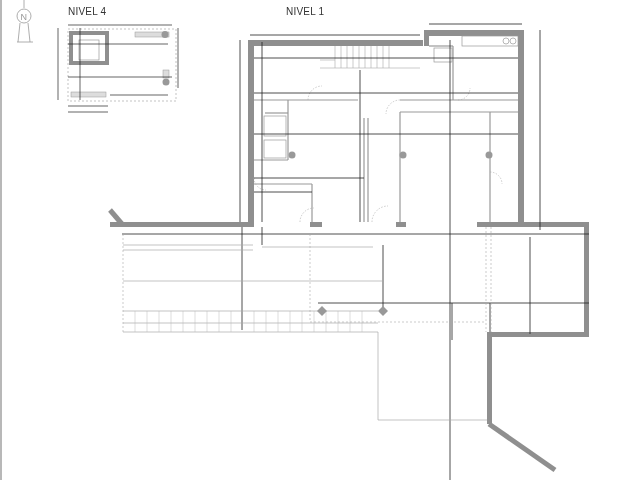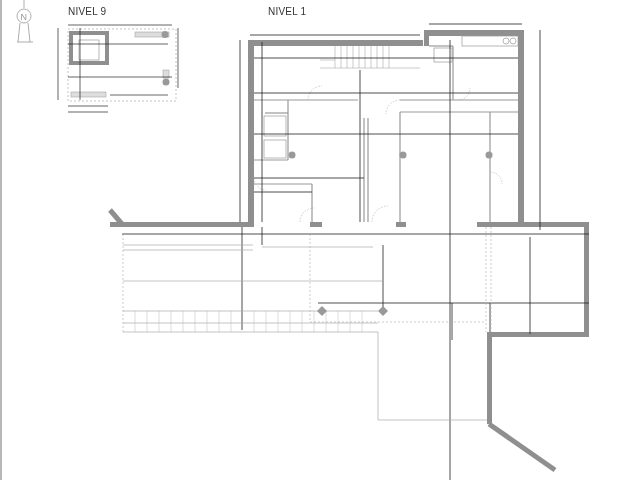--- a/index.html
+++ b/index.html
@@ -6,22 +6,22 @@
   body{width:640px;height:480px;overflow:hidden;position:relative;font-family:"Liberation Sans",sans-serif;}
   .frame-left{position:absolute;left:0;top:0;width:2px;height:480px;background:#b8b8b8;}
   .label{position:absolute;font-size:10px;color:#333;letter-spacing:0.2px;}
   svg{position:absolute;left:0;top:0;}
 </style>
 </head>
 <body>
 
 <div class="frame-left"></div>
 
-<div class="label" style="left:68px;top:6px;">NIVEL 9</div>
-<div class="label" style="left:236px;top:6px;padding-left:32px;">NIVEL 1</div>
+<div class="label" style="left:68px;top:6px;">NIVEL 4</div>
+<div class="label" style="left:254px;top:6px;padding-left:32px;">NIVEL 1</div>
 
 <svg width="640" height="480" viewBox="0 0 640 480">
 
   <g stroke="#999" fill="none" stroke-width="0.8">
     <line x1="24" y1="0" x2="24" y2="8"></line>
     <circle cx="24" cy="16" r="7"></circle>
     <text x="20.5" y="20" font-size="9" fill="#999" stroke="none" font-family="Liberation Sans, sans-serif">N</text>
     <line x1="20" y1="23" x2="18" y2="42"></line>
     <line x1="28" y1="23" x2="30" y2="42"></line>
     <line x1="17" y1="42" x2="33" y2="42"></line>

